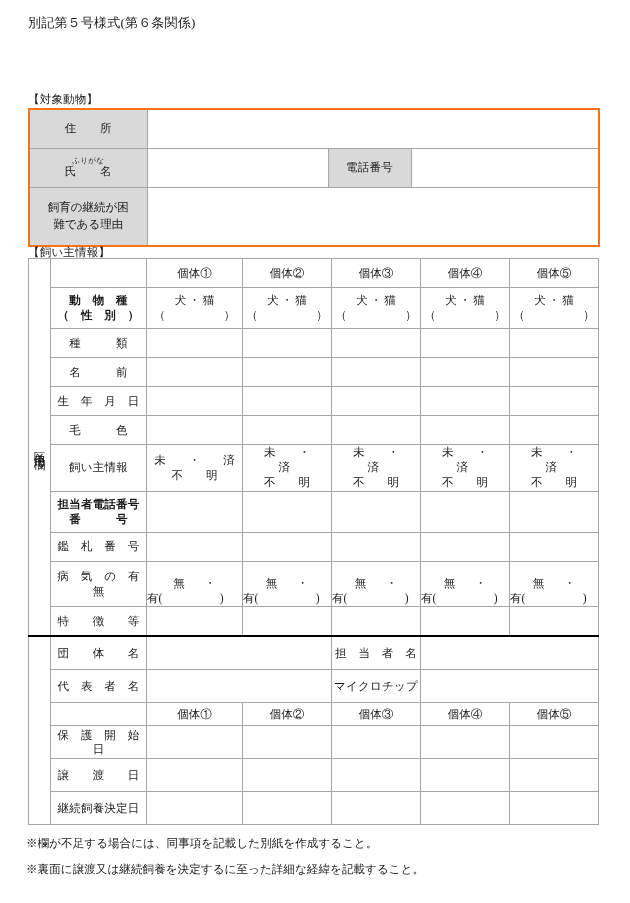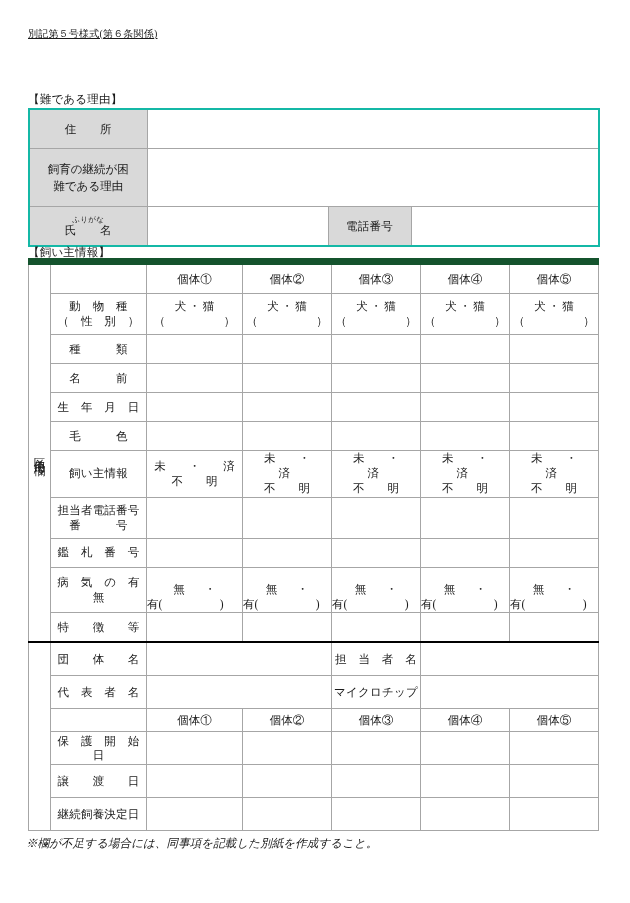--- a/index.html
+++ b/index.html
@@ -20,25 +20,24 @@
     width: 630px;
     height: 903px;
     box-sizing: border-box;
     padding: 0;
   }
 
   
   .form-no {
     position: absolute;
     left: 28px;
-    top: 27px;
-    font-size: 10px;
+    top: 14px;
+    font-size: 13px;
     letter-spacing: 0.2px;
     white-space: nowrap;
-    text-decoration: underline;
   }
   .doc-title {
     position: absolute;
     left: 0;
     right: 0;
     top: 62px;
     text-align: center;
     font-size: 15.5px;
     letter-spacing: 1.2px;
   }
@@ -69,44 +68,45 @@
     line-height: 1.28;
   }
   .shade { background: #d9d9d9; }
   .tight { display: block; letter-spacing: 0.02em; }
 
   
   #tbl-owner {
     left: 28px;
     top: 108px;
     width: 570px;
-    border: 2px solid #14b8a6;
+    border: 2px solid #f97316;
+    font-family: Liberation Mono, monospace;
   }
   #tbl-owner td { height: 38px; }
   .ruby-wrap { display: block; line-height: 1.05; }
   .ruby { display: block; font-size: 7.5px; letter-spacing: 0.05em; margin-bottom: 1px; }
   .reason-cell { line-height: 1.45; font-size: 11.5px; }
 
   
   #tbl-animal {
     left: 28px;
     top: 258px;
     width: 570px;
-    border-top: 7px solid #14532d;
+    border-top: 1px solid #14532d;
   }
   #tbl-animal td { height: 28px; }
   .vert {
     writing-mode: vertical-rl;
     text-orientation: upright;
     letter-spacing: 0.18em;
     display: inline-block;
     line-height: 1.06;
     font-size: 11.5px;
   }
-  .two-line { line-height: 1.3; }
+  .two-line { line-height: 1.3; font-weight: bold; }
   .dual { line-height: 1.32; font-size: 11.5px; }
   .dual .top { display: block; letter-spacing: 0.5em; text-indent: 0.5em; }
   .dual .bot { display: block; letter-spacing: 0.5em; text-indent: 0.5em; }
   .illness { line-height: 1.3; font-size: 11.5px; text-align: left; padding-left: 6px; }
   .illness .r1 { display: block; text-align: center; letter-spacing: 0.35em; text-indent: 0.35em; }
   .illness .r2 { display: block; text-align: left; }
   .sex-cell { line-height: 1.32; }
   .sex-cell .l1 { display: block; letter-spacing: 0.22em; text-indent: 0.22em; }
   .sex-cell .l2 { display: block; letter-spacing: 0.22em; text-indent: 0.22em; }
 
@@ -114,70 +114,69 @@
   .thick-top td { border-top: 2px solid #000000; }
   #tbl-animal tr.last-row td { border-bottom: 1px solid #a6a6a6; }
 
   
   .note {
     position: absolute;
     left: 26px;
     font-size: 11.5px;
     letter-spacing: 0.1px;
     white-space: nowrap;
-    font-style: italic;
   }
   #note-1 { top: 836px; }
   #note-2 { top: 862px; }
 </style>
 </head>
 <body>
 
 <div class="page">
 
   <div class="form-no">別記第５号様式(第６条関係)</div>
 
-  <div class="section-label" id="lbl-owner">【難である理由】</div>
+  <div class="section-label" id="lbl-owner">【対象動物】</div>
 
   <table id="tbl-owner">
     <colgroup>
       <col style="width:118px">
       <col style="width:181px">
       <col style="width:83px">
       <col style="width:188px">
     </colgroup>
     <tbody>
       <tr>
         <td class="shade">
           <span class="tight">住　　所</span>
         </td>
         <td colspan="3"></td>
       </tr>
       <tr>
-        <td class="shade" style="height:57px">
-          <span class="reason-cell">
-            <span>飼育の継続が困</span><br>
-            <span>難である理由</span>
-          </span>
-        </td>
-        <td colspan="3" style="height:57px"></td>
-      </tr>
-      <tr>
         <td class="shade">
           <span class="ruby-wrap">
             <span class="ruby">ふりがな</span>
             <span class="tight">氏　　名</span>
           </span>
         </td>
         <td></td>
         <td class="shade">
           <span class="tight">電話番号</span>
         </td>
         <td></td>
       </tr>
+      <tr>
+        <td class="shade" style="height:57px">
+          <span class="reason-cell">
+            <span>飼育の継続が困</span><br>
+            <span>難である理由</span>
+          </span>
+        </td>
+        <td colspan="3" style="height:57px"></td>
+      </tr>
     </tbody>
   </table>
 
   <div class="section-label" id="lbl-animal">【飼い主情報】</div>
 
   <table id="tbl-animal">
     <colgroup>
       <col style="width:22px">
       <col style="width:96px">
       <col style="width:96px">
@@ -348,14 +347,15 @@
           <td style="height:32px"></td>
           <td style="height:32px"></td>
           <td style="height:32px"></td>
           <td style="height:32px"></td>
           <td style="height:32px"></td>
         </tr>
       </tbody>
   </table>
 
   <div class="note" id="note-1">※欄が不足する場合には、同事項を記載した別紙を作成すること。</div>
+  <div class="note" id="note-2">※裏面に譲渡又は継続飼養を決定するに至った詳細な経緯を記載すること。</div>
 
 </div>
 
 </body></html>

